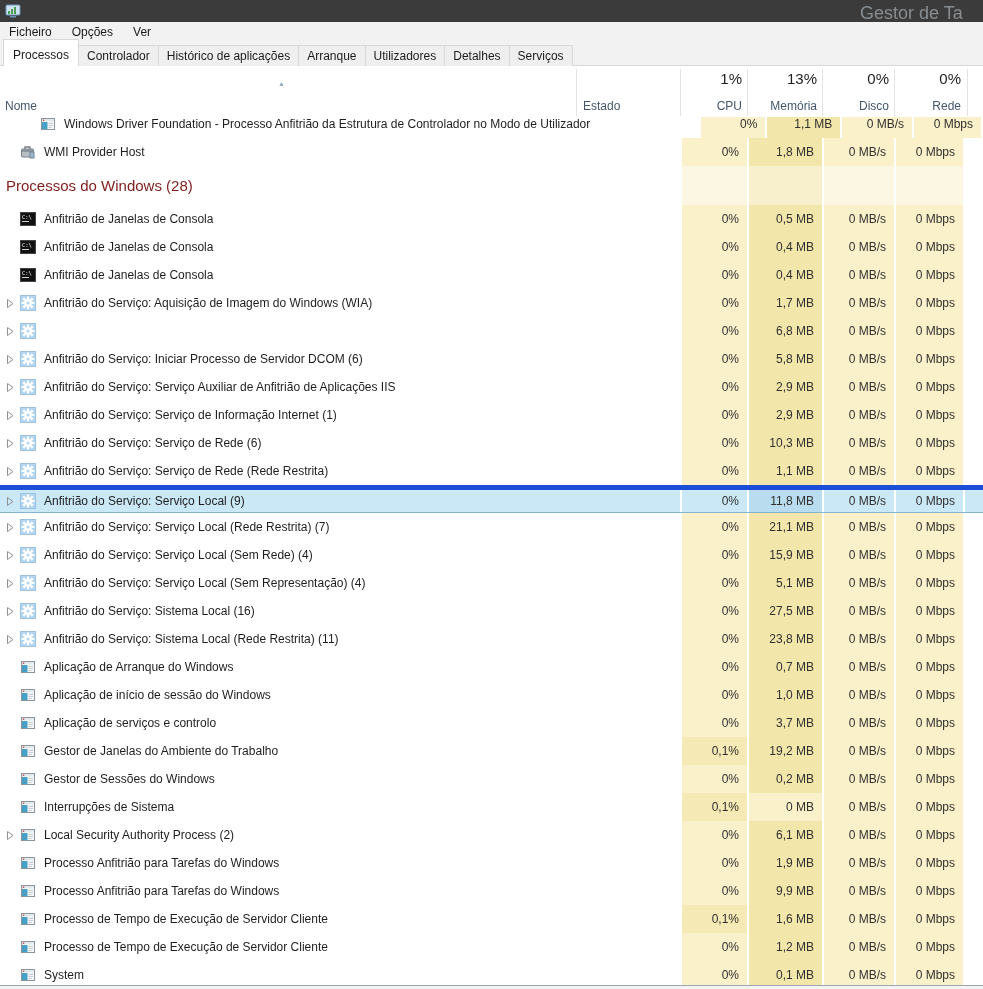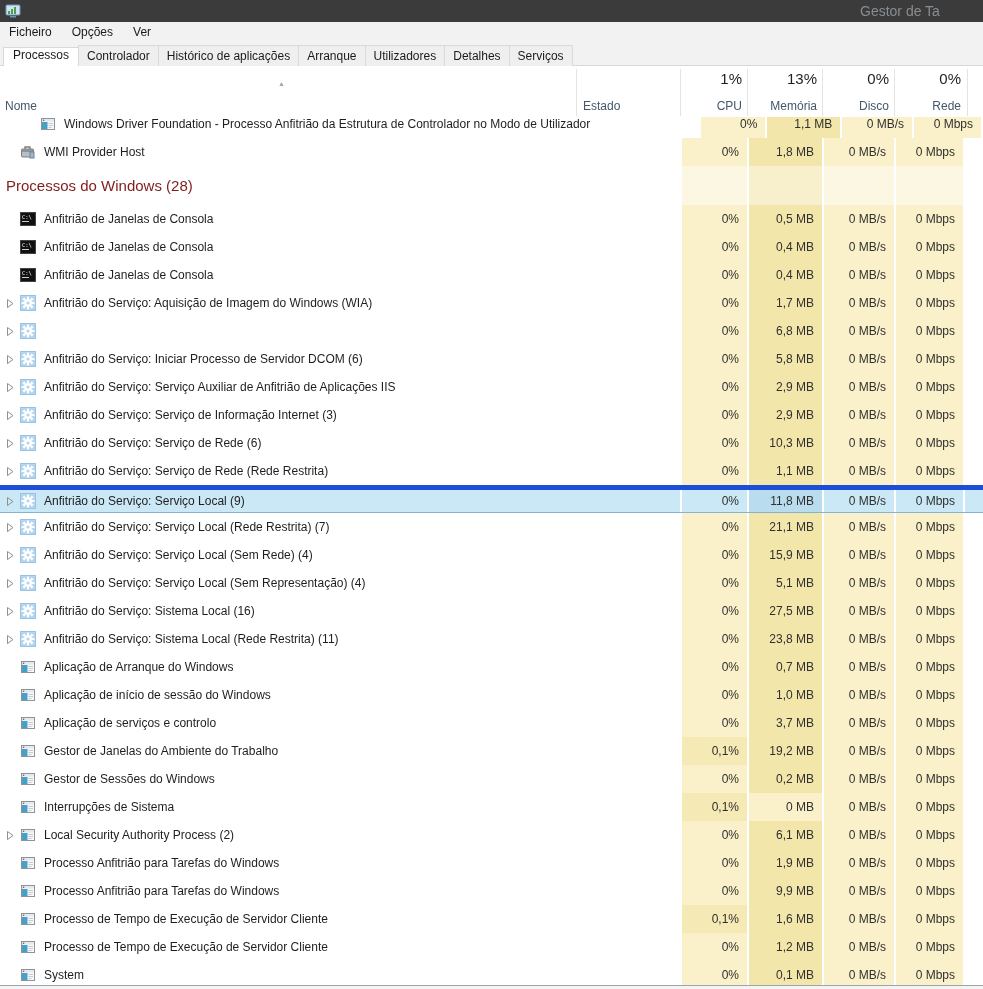--- a/index.html
+++ b/index.html
@@ -6,31 +6,31 @@
   body{
     width:983px;height:989px;position:relative;overflow:hidden;
     background:#ffffff;
     font-family:"Liberation Sans","DejaVu Sans",sans-serif;
     font-size:12px;color:#1e1e1e;
     -webkit-font-smoothing:antialiased;
   }
   
   .titlebar{position:absolute;top:0;left:0;right:0;height:22px;background:#3b3b3b;overflow:hidden;}
   .titlebar .appicon{position:absolute;left:5px;top:3px;width:16px;height:16px;}
-  .titlebar .title{position:absolute;left:860px;top:3px;color:#888d91;font-size:14px;white-space:nowrap;}
+  .titlebar .title{position:absolute;left:860px;top:3px;color:#888d91;font-size:18px;white-space:nowrap;}
   
   .menubar{position:absolute;top:22px;left:0;right:0;height:20px;background:#f2f2f2;display:flex;align-items:center;}
   .menubar .menu-item{padding:0 10px;line-height:20px;color:#1b1b1b;cursor:default;}
   .menubar .menu-item:first-child{padding-left:9px;}
   
   .tabbar{position:absolute;top:42px;left:0;right:0;height:24px;background:#f2f2f2;}
   .tabbar .strip{position:absolute;left:0;right:0;bottom:0;height:1px;background:#d9d9d9;}
   .tabs{position:absolute;left:3px;bottom:0;display:flex;align-items:flex-end;}
   .tab{border:1px solid #d9d9d9;border-bottom:none;background:#efefef;padding:3px 8px 3px 8px;margin-right:-1px;color:#1b1b1b;position:relative;cursor:default;}
-  .tab.active{background:#ffffff;padding:0 9px 4px 9px;z-index:2;}
+  .tab.active{background:#ffffff;padding:8px 9px 4px 9px;z-index:2;}
   
   .thead{position:absolute;top:66px;left:0;right:0;height:51px;background:#fff;border-bottom:1px solid #ececec;}
   .thead .sep{position:absolute;top:3px;bottom:1px;width:1px;background:#e4e4e4;}
   .thead .colname{position:absolute;bottom:4px;color:#44576b;}
   .thead .colpct{position:absolute;top:4px;font-size:15px;color:#1f1f1f;text-align:right;}
   .thead .collabel{position:absolute;bottom:4px;color:#44576b;text-align:right;}
   .sort-arrow{position:absolute;top:14px;left:278px;font-size:7px;color:#93a9c0;}
   
   #rows{position:absolute;top:117px;left:0;right:0;bottom:0;overflow:hidden;background:#fff;}
   .row{display:flex;height:28px;align-items:stretch;box-sizing:border-box;}
@@ -383,21 +383,21 @@
               <rect x="7" y="11.5" width="2" height="3"></rect>
               <rect x="1.5" y="7" width="3" height="2"></rect>
               <rect x="11.5" y="7" width="3" height="2"></rect>
               <rect x="3" y="3" width="2.4" height="2.4" transform="rotate(45 4.2 4.2)"></rect>
               <rect x="10.6" y="3" width="2.4" height="2.4" transform="rotate(45 11.8 4.2)"></rect>
               <rect x="3" y="10.6" width="2.4" height="2.4" transform="rotate(45 4.2 11.8)"></rect>
               <rect x="10.6" y="10.6" width="2.4" height="2.4" transform="rotate(45 11.8 11.8)"></rect>
             </g>
             <circle cx="8" cy="8" r="1.6" fill="#b5d6f0"></circle>
           </svg></span>
-        <span class="pname">Anfitrião do Serviço: Serviço de Informação Internet (3)</span>
+        <span class="pname">Anfitrião do Serviço: Serviço de Informação Internet (1)</span>
       </div>
       <div class="estado-cell"></div>
       <div class="cell cpu">0%</div>
       <div class="cell mem">2,9 MB</div>
       <div class="cell disk">0 MB/s</div>
       <div class="cell net">0 Mbps</div>
       <div class="tail"></div>
     </div>
     <div class="row">
       <div class="name-cell">

